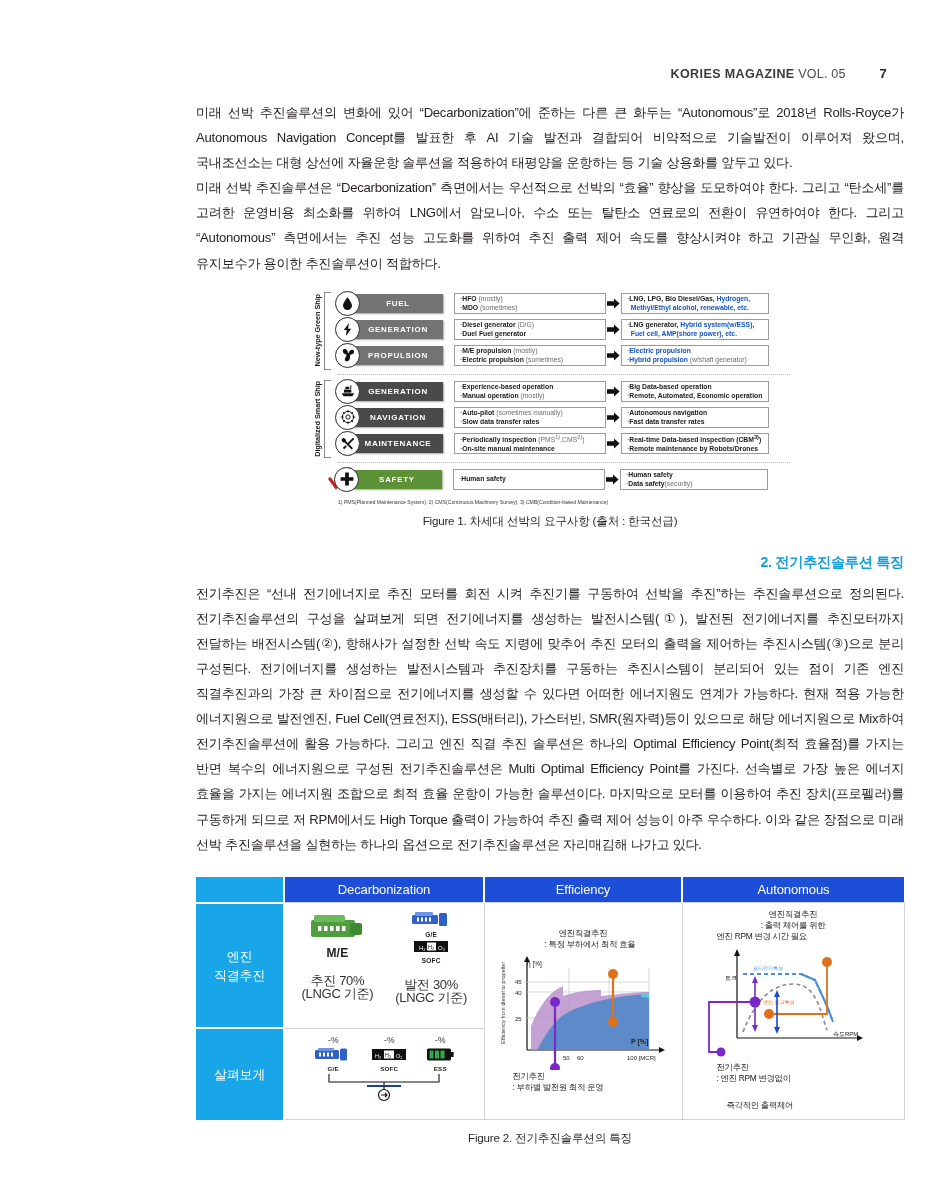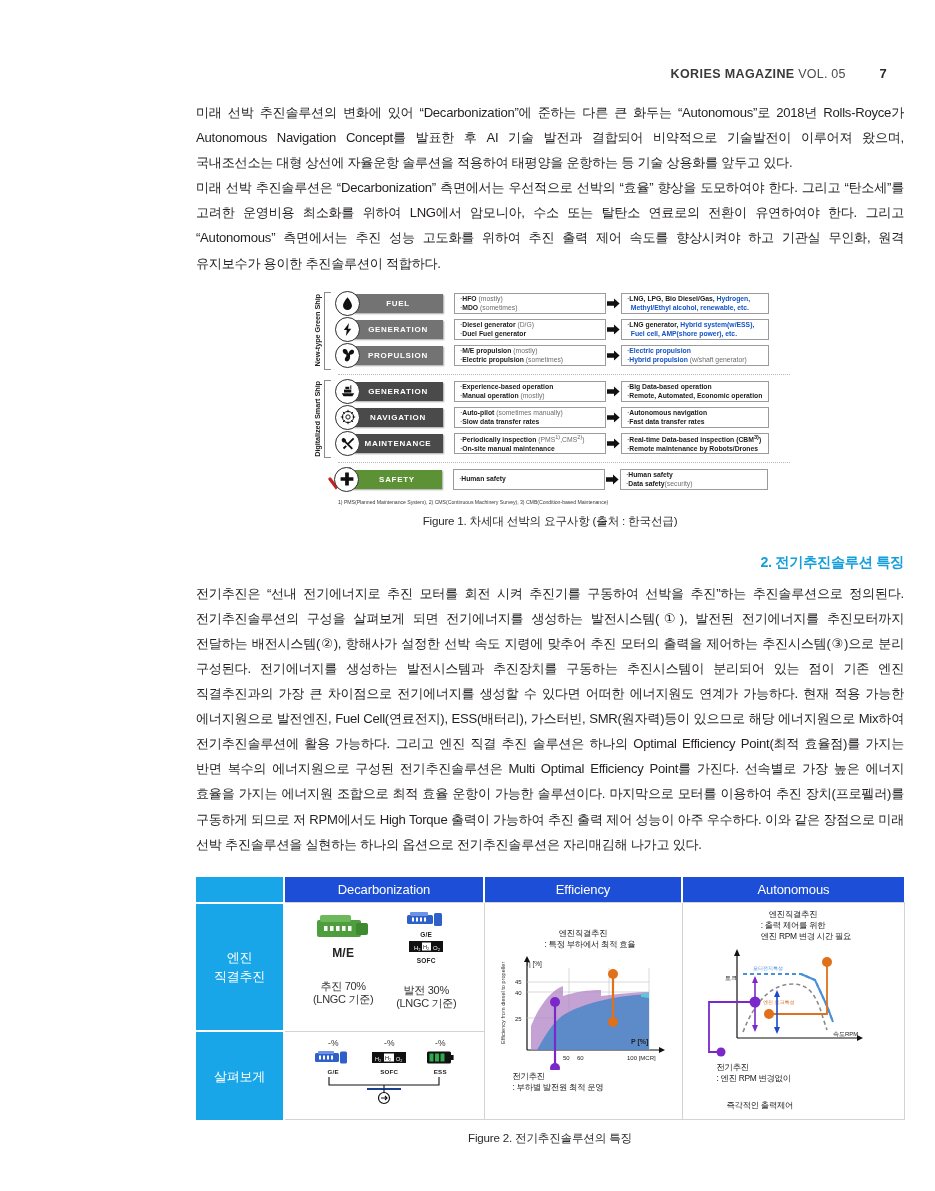--- a/index.html
+++ b/index.html
@@ -230,21 +230,21 @@
   
   .decarb-top, .decarb-bot {
     display: flex;
     align-items: flex-start;
     justify-content: center;
     gap: 22px;
     padding-top: 8px;
   }
   .dev { text-align: center; font-size: 7px; color: #222; }
   .dev .lbl { font-weight: 700; font-size: 12px; margin-top: 2px; letter-spacing: .2px;}
-  .dev .cap { font-size: 11px; line-height: 13px; margin-top: 20px; color:#333; letter-spacing:-.3px;}
+  .dev .cap { font-size: 13px; line-height: 13px; margin-top: 14px; color:#333; letter-spacing:-.3px;}
   .pct { font-size: 8.5px; color:#333; margin-bottom: 2px; }
 
   
   .mini-note {
     font-size: 8.4px;
     color: #222;
     line-height: 11px;
     letter-spacing: -.3px;
   }
   .mini-note.indent { padding-left: 14px; }
@@ -598,21 +598,21 @@
 
           <div class="mini-note" style="margin-top:1px;padding-left:22px;">전기추진</div>
           <div class="mini-note" style="padding-left:22px;">: 부하별 발전원 최적 운영</div>
         </div>
       </td>
 
       <td class="f2-cell span2" rowspan="2" style="border-top:1px solid #d3d3d3;border-right:1px solid #d3d3d3;">
         <div style="padding:6px 8px 8px 8px;">
           <div class="mini-note" style="text-align:center;">엔진직결추진</div>
           <div class="mini-note" style="text-align:center;">: 출력 제어를 위한</div>
-          <div class="mini-note" style="text-align:center;padding-left:26px;">엔진 RPM 변경 시간 필요</div>
+          <div class="mini-note" style="padding-left:26px;">엔진 RPM 변경 시간 필요</div>
 
           <svg width="206" height="118" viewBox="0 0 206 118" style="display:block;margin:2px auto 0;">
 
             <line x1="46" y1="10" x2="46" y2="94" stroke="#111" stroke-width="1.2"></line>
             <line x1="46" y1="94" x2="168" y2="94" stroke="#111" stroke-width="1.2"></line>
             <polygon points="46,5 43,12 49,12" fill="#111"></polygon>
             <polygon points="172,94 166,91 166,97" fill="#111"></polygon>
             <text x="34" y="36" font-family="Liberation Sans, sans-serif" font-size="6" fill="#222">토크</text>
             <text x="142" y="92" font-family="Liberation Sans, sans-serif" font-size="6" fill="#222">속도RPM</text>
 

